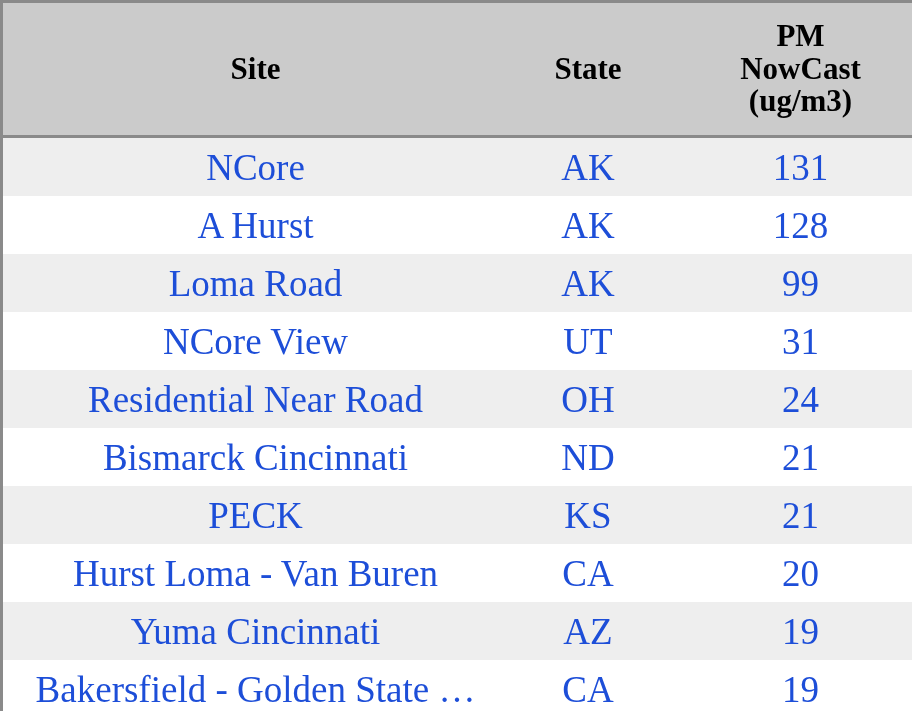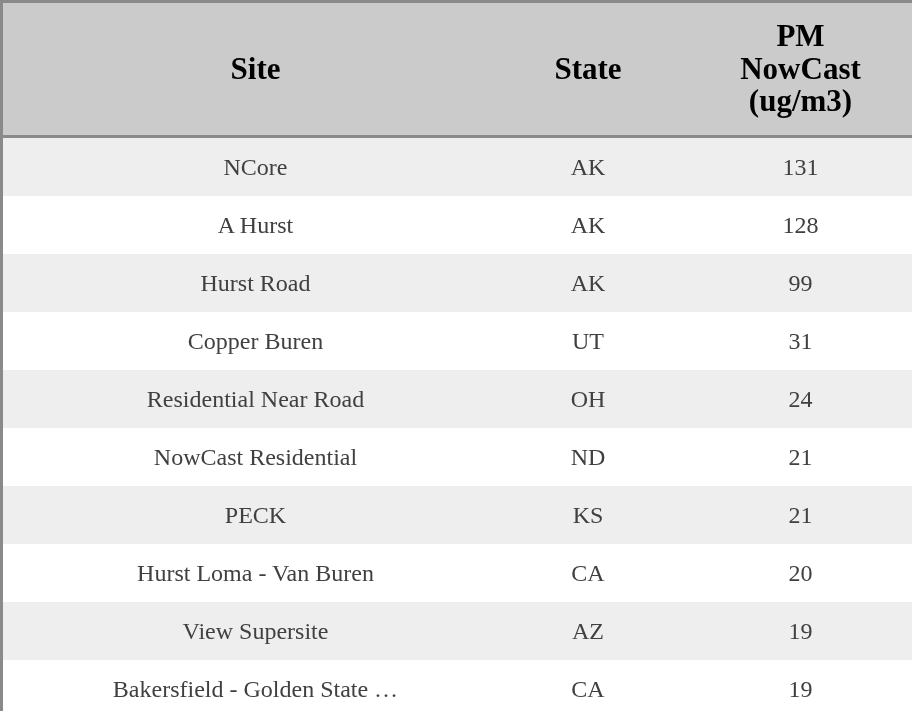--- a/index.html
+++ b/index.html
@@ -38,22 +38,22 @@
     padding: 6px 4px;
     height: 120px;
     line-height: 1.06;
   }
   th.col-site { width: 497px; margin-left: 22px; }
   th.col-state { width: 152px; text-align: center; }
   th.col-value { width: 257px; }
 
   tbody td {
     font-family: "Liberation Serif", serif;
-    font-size: 24px;
-    color: #404040;
+    font-size: 37px;
+    color: #1d4ed8;
     text-align: center;
     vertical-align: middle;
     padding: 0 4px;
     height: 58px;
     border: none;
   }
   tbody tr.row-odd td {
     background: #eeeeee;
   }
   tbody tr.row-even td {
@@ -86,51 +86,51 @@
         <td>NCore</td>
         <td>AK</td>
         <td>131</td>
       </tr>
       <tr class="row-even">
         <td>A Hurst</td>
         <td>AK</td>
         <td>128</td>
       </tr>
       <tr class="row-odd">
-        <td>Hurst Road</td>
+        <td>Loma Road</td>
         <td>AK</td>
         <td>99</td>
       </tr>
       <tr class="row-even">
-        <td>Copper Buren</td>
+        <td>NCore View</td>
         <td>UT</td>
         <td>31</td>
       </tr>
       <tr class="row-odd">
         <td>Residential Near Road</td>
         <td>OH</td>
         <td>24</td>
       </tr>
       <tr class="row-even">
-        <td>NowCast Residential</td>
+        <td>Bismarck Cincinnati</td>
         <td>ND</td>
         <td>21</td>
       </tr>
       <tr class="row-odd">
         <td>PECK</td>
         <td>KS</td>
         <td>21</td>
       </tr>
       <tr class="row-even">
         <td>Hurst Loma - Van Buren</td>
         <td>CA</td>
         <td>20</td>
       </tr>
       <tr class="row-odd">
-        <td>View Supersite</td>
+        <td>Yuma Cincinnati</td>
         <td>AZ</td>
         <td>19</td>
       </tr>
       <tr class="row-even">
         <td>Bakersfield - Golden State …</td>
         <td>CA</td>
         <td>19</td>
       </tr>
     </tbody>
   </table>

